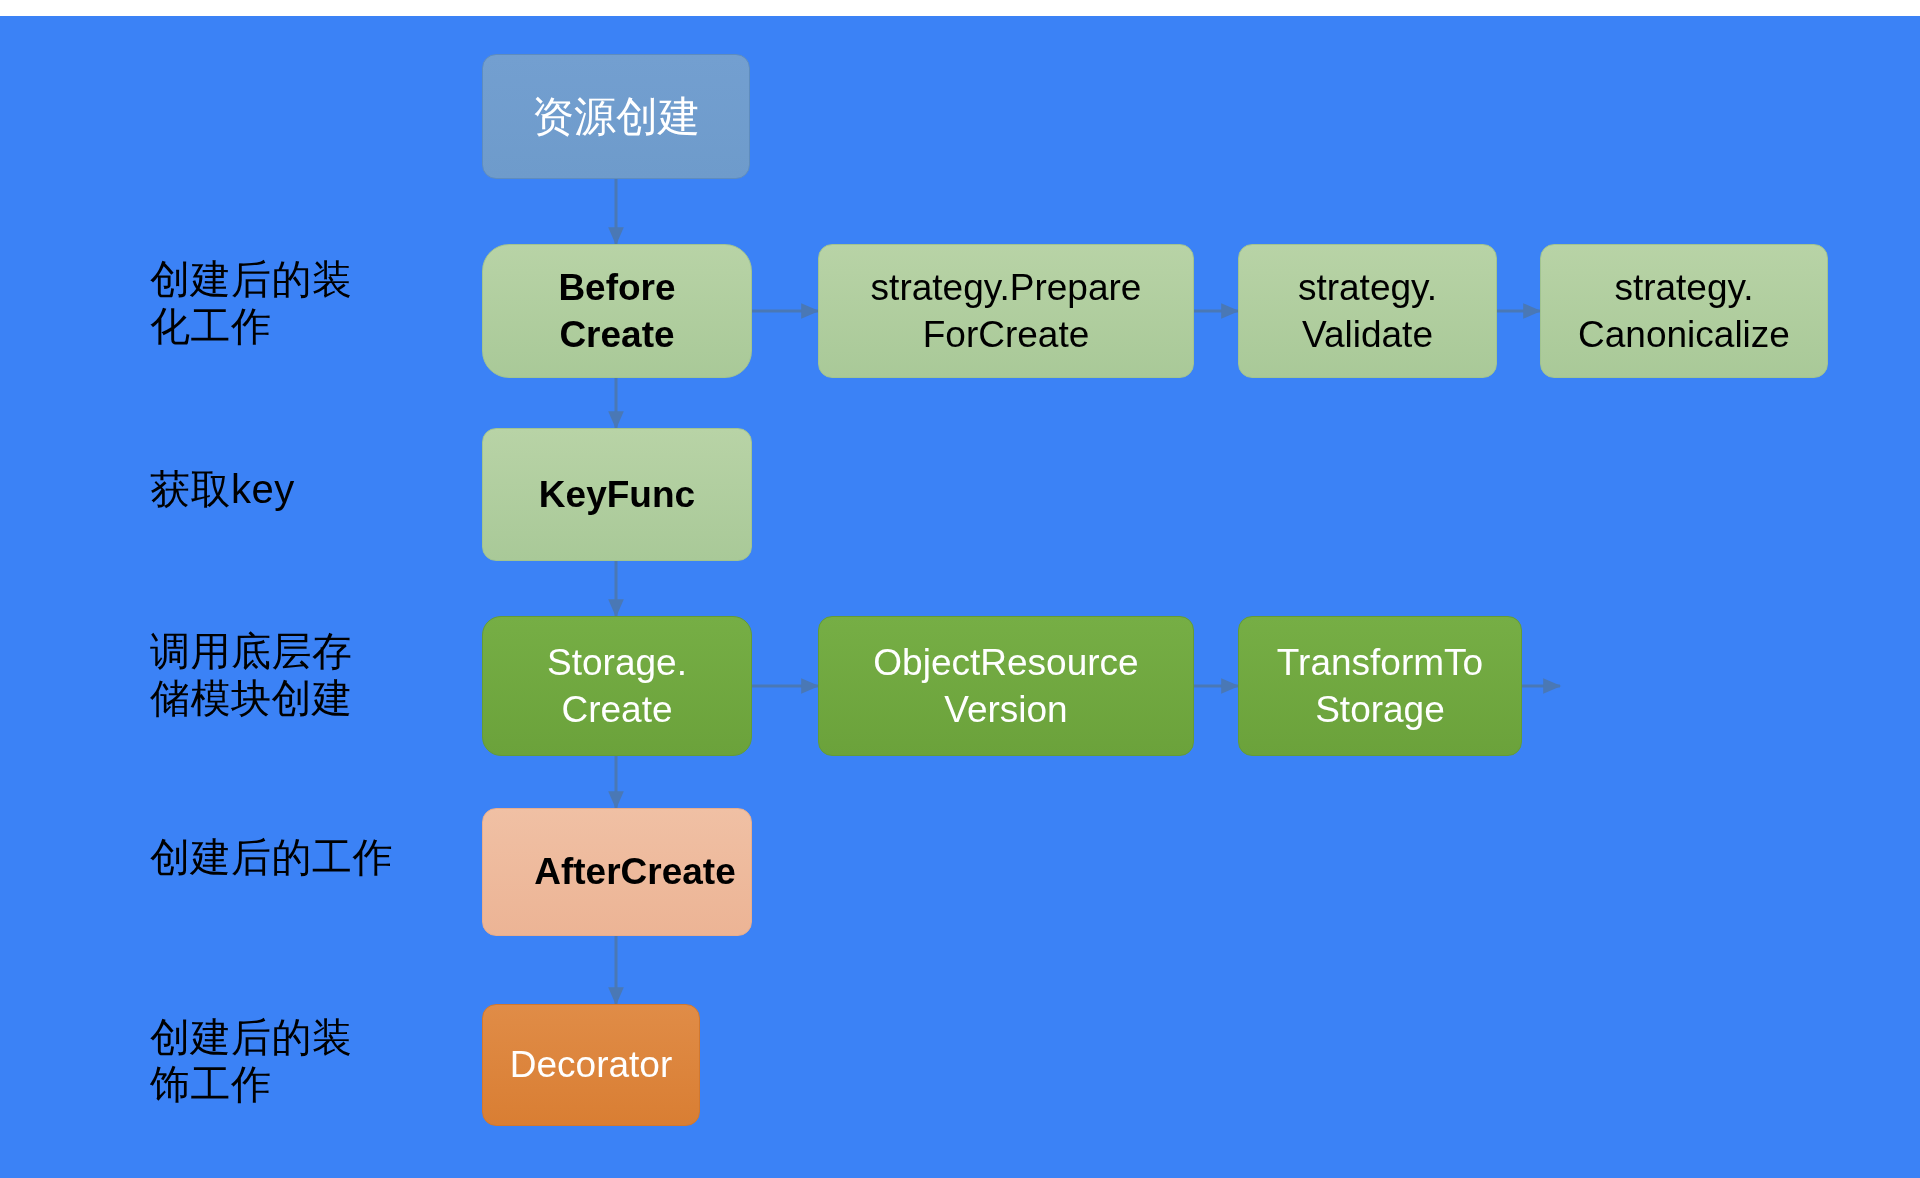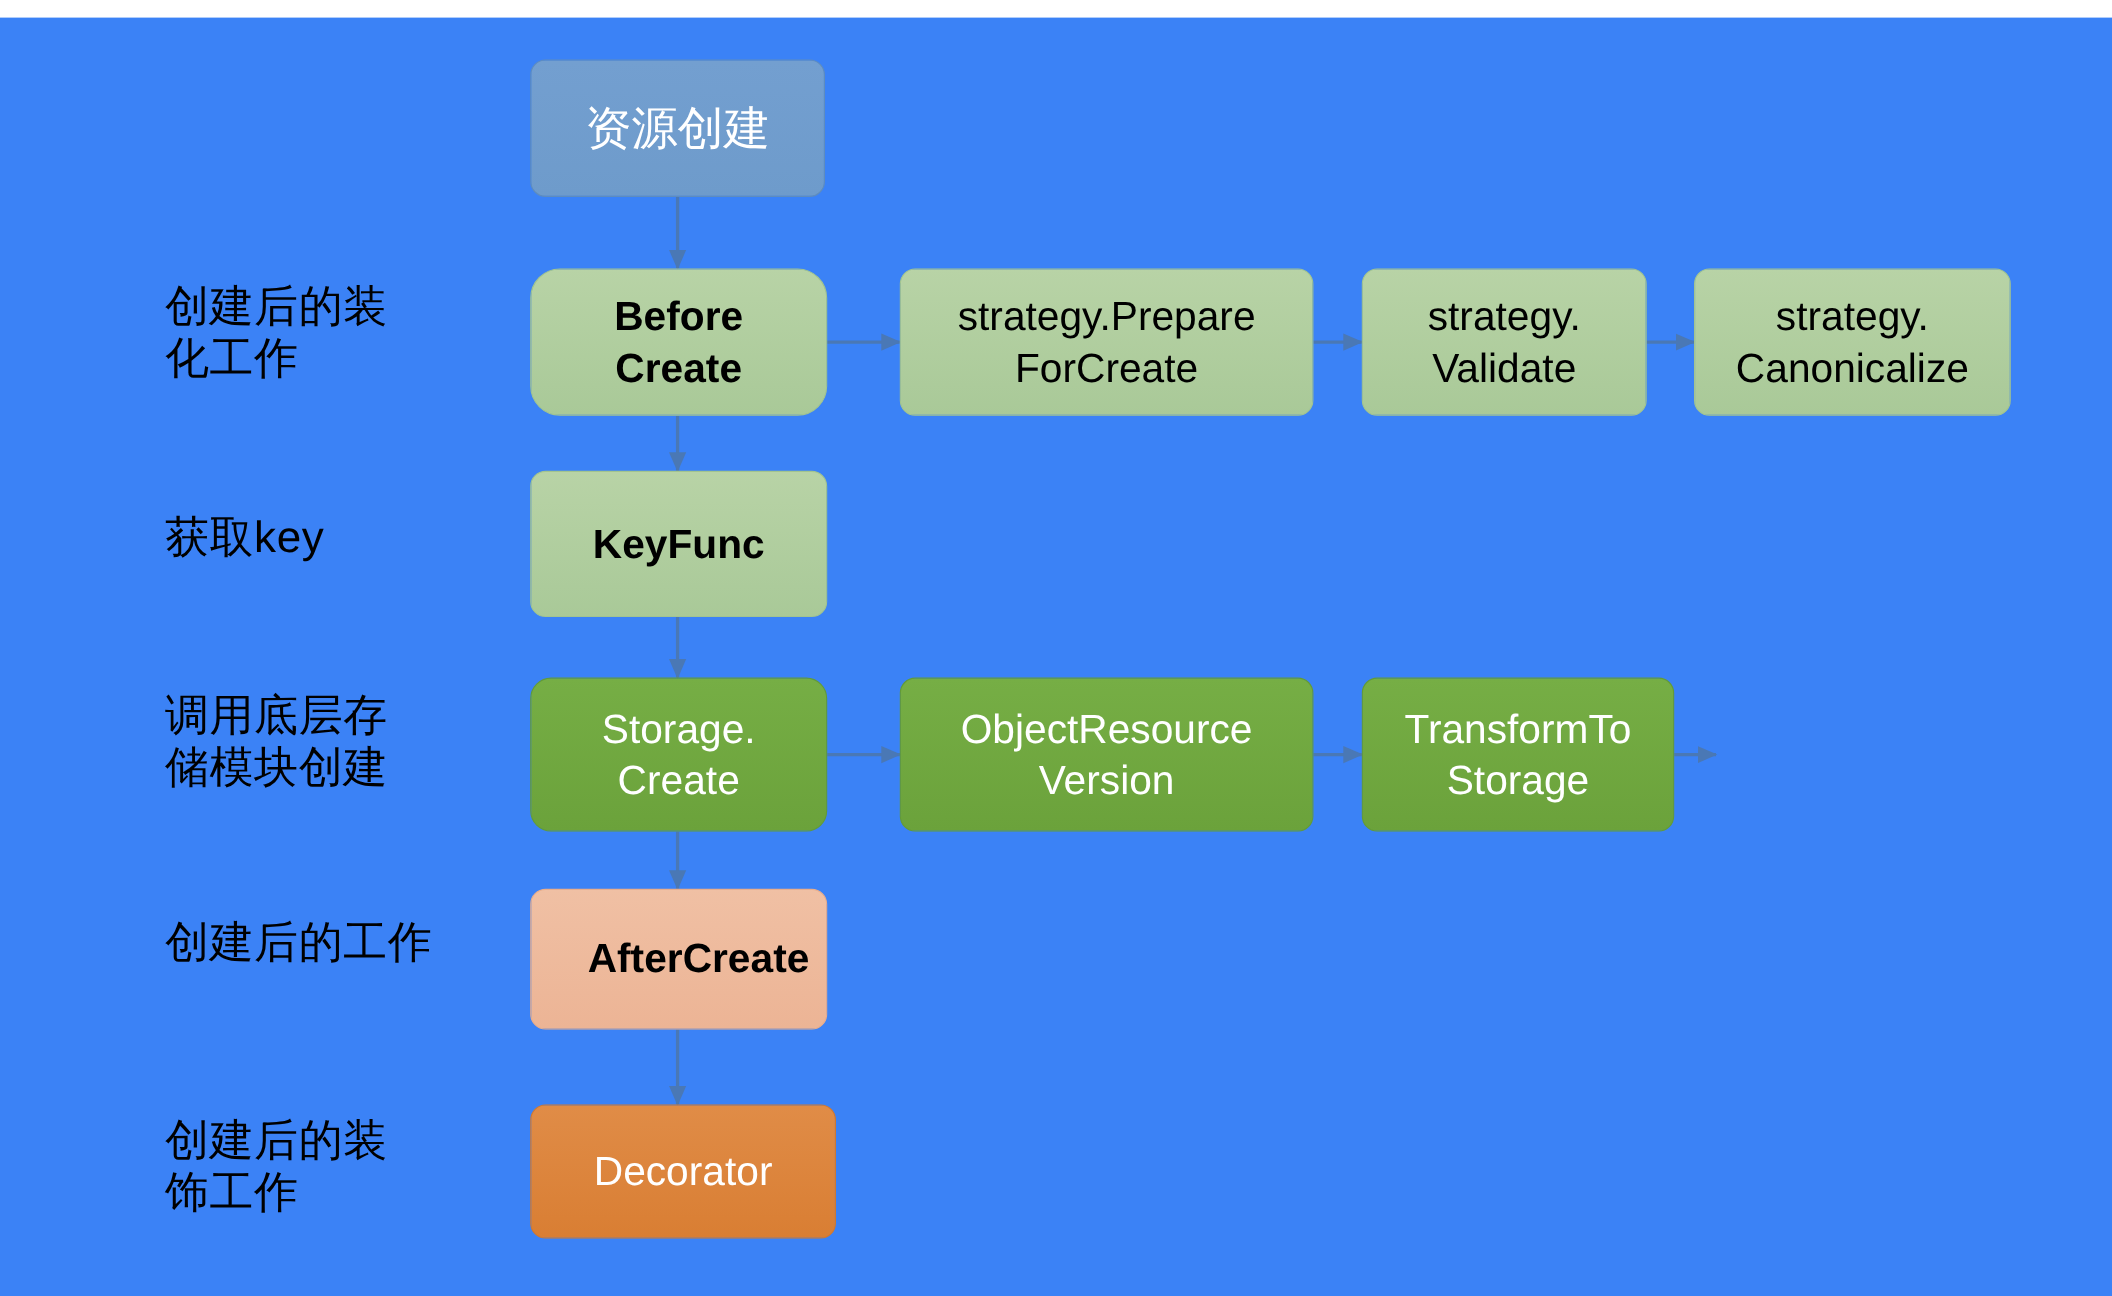--- a/index.html
+++ b/index.html
@@ -140,15 +140,15 @@
 
   <div class="node darkgreen" style="left:482px; top:600px; width:270px; height:140px;border-radius:19px;">Storage.
 Create</div>
   <div class="node darkgreen" style="left:1238px; top:600px; width:284px; height:140px;">TransformTo
 Storage</div>
   <div class="node darkgreen" style="left:818px; top:600px; width:376px; height:140px;">ObjectResource
 Version</div>
 
   <div class="node peach" style="left:482px; top:792px; width:270px; height:128px;">AfterCreate</div>
 
-  <div class="node orange" style="left:482px; top:988px; width:278px; height:122px;">Decorator</div>
+  <div class="node orange" style="left:482px; top:988px; width:218px; height:122px;">Decorator</div>
 
 </div>
 
 </body></html>

